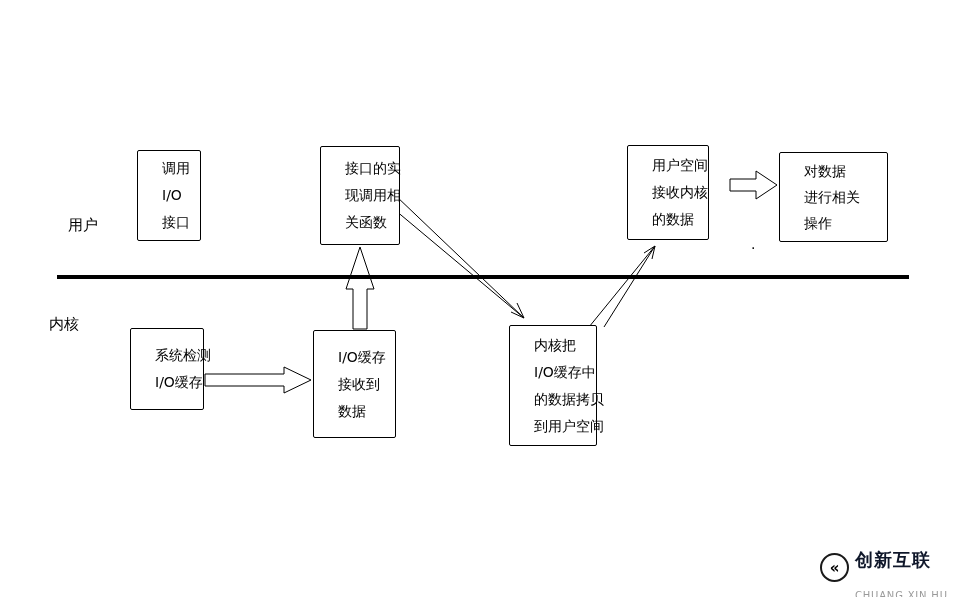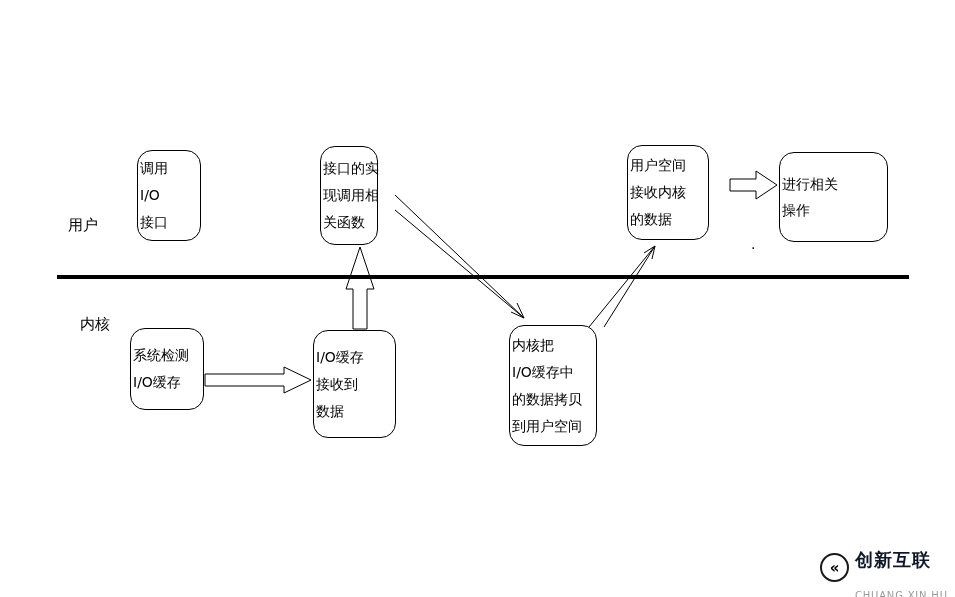--- a/index.html
+++ b/index.html
@@ -3,34 +3,34 @@
 <meta charset="utf-8">
 <style>
   html,body{margin:0;padding:0;}
   body{
     width:955px;height:597px;position:relative;background:#ffffff;
     font-family:"DejaVu Sans","Liberation Sans",sans-serif;
     color:#000;overflow:hidden;
   }
   #arrow-layer{position:absolute;left:0;top:0;}
   .box{
-    position:absolute;border:1px solid #000;border-radius:15px;background:#fff;
+    position:absolute;border:1px solid #000;border-radius:2px;background:#fff;
     box-sizing:border-box;display:flex;flex-direction:column;justify-content:center;
-    padding:6px 2px;font-size:14px;line-height:27px;white-space:nowrap;
+    padding:6px 24px;font-size:14px;line-height:27px;white-space:nowrap;
   }
   #box-call-io{left:137px;top:150px;width:64px;height:91px;}
-  #box-impl{left:320px;top:146px;width:58px;height:99px;}
+  #box-impl{left:320px;top:146px;width:80px;height:99px;}
   #box-receive{left:627px;top:145px;width:82px;height:95px;}
   #box-operate{left:779px;top:152px;width:109px;height:90px;line-height:26px;}
   #box-detect{left:130px;top:328px;width:74px;height:82px;}
   #box-iobuffer{left:313px;top:330px;width:83px;height:108px;}
   #box-copy{left:509px;top:325px;width:88px;height:121px;}
   .side-label{position:absolute;font-size:15px;}
   #label-user{left:68px;top:216px;}
-  #label-kernel{left:80px;top:315px;}
+  #label-kernel{left:49px;top:315px;}
   .stray-dot{position:absolute;left:751px;top:236px;font-size:14px;}
   .logo{position:absolute;left:820px;top:550px;display:flex;align-items:flex-start;}
   .logo-circle{
     width:25px;height:25px;border:2px solid #1a1a1a;border-radius:50%;
     display:flex;align-items:center;justify-content:center;
     font-size:15px;font-weight:bold;margin-top:3px;flex:0 0 auto;
   }
   .logo-text{margin-left:6px;}
   .logo-title{font-size:18px;font-weight:bold;color:#0f172a;letter-spacing:1px;line-height:20px;}
   .logo-subtitle{font-size:10px;color:#9a9a9a;letter-spacing:0.8px;margin-top:20px;}
@@ -76,20 +76,21 @@
   <div>关函数</div>
 </div>
 
 <div class="box" id="box-receive">
   <div>用户空间</div>
   <div>接收内核</div>
   <div>的数据</div>
 </div>
 
 <div class="box" id="box-operate">
+  <div>对数据</div>
   <div>进行相关</div>
   <div>操作</div>
 </div>
 
 <div class="box" id="box-detect">
   <div>系统检测</div>
   <div>I/O缓存</div>
 </div>
 
 <div class="box" id="box-iobuffer">

